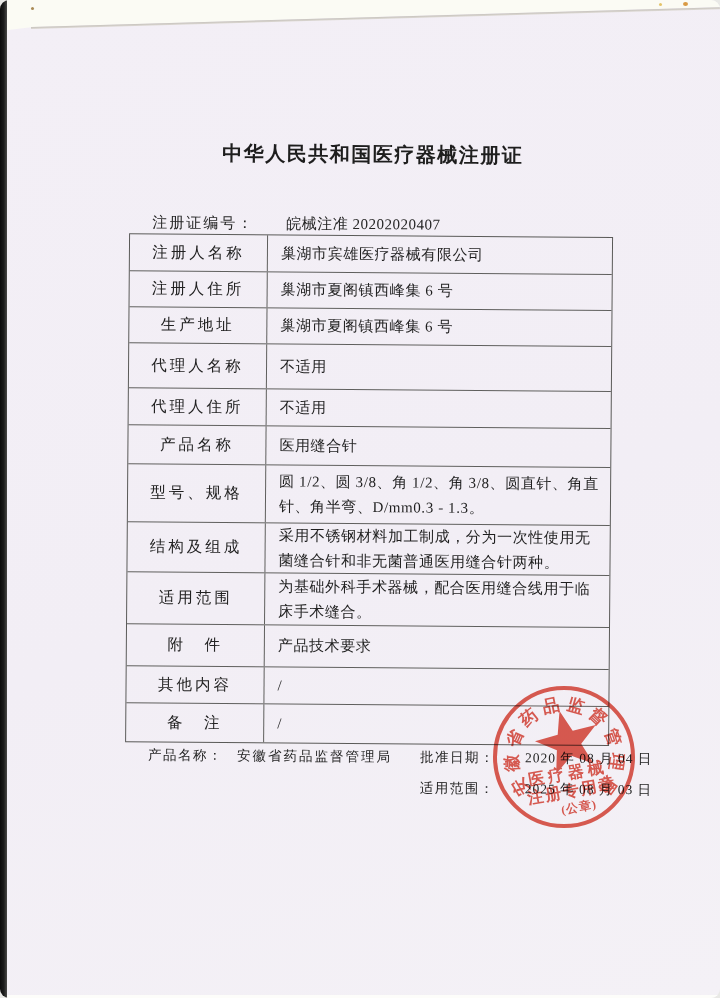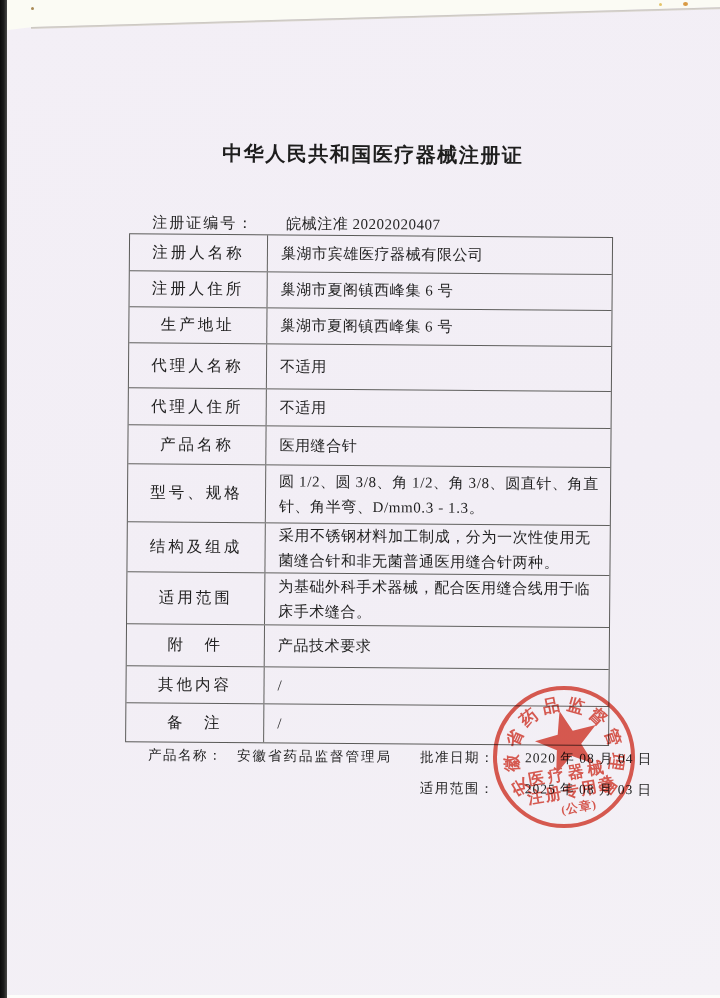--- a/index.html
+++ b/index.html
@@ -4,20 +4,21 @@
 <style>
   html,body{margin:0;padding:0;}
   body{
     width:720px;height:998px;overflow:hidden;
     font-family:"Liberation Serif","DejaVu Serif",serif;
     background:#e9e9e6;
   }
   #canvas{
     position:relative;width:720px;height:998px;overflow:hidden;
     background:linear-gradient(160deg,#f3eff6 0%,#f2eef5 55%,#f4f1f6 100%);
+    border-radius:9px;
   }
   
   .top-strip{
     position:absolute;top:0;left:0;width:720px;height:34px;
     background:#fbfbf4;
     clip-path:polygon(0 0,100% 0,100% 7px,4.6% 27px,0 31px);
     z-index:4;
   }
   .paper-edge-line{
     position:absolute;top:27px;left:31px;width:700px;height:2px;

